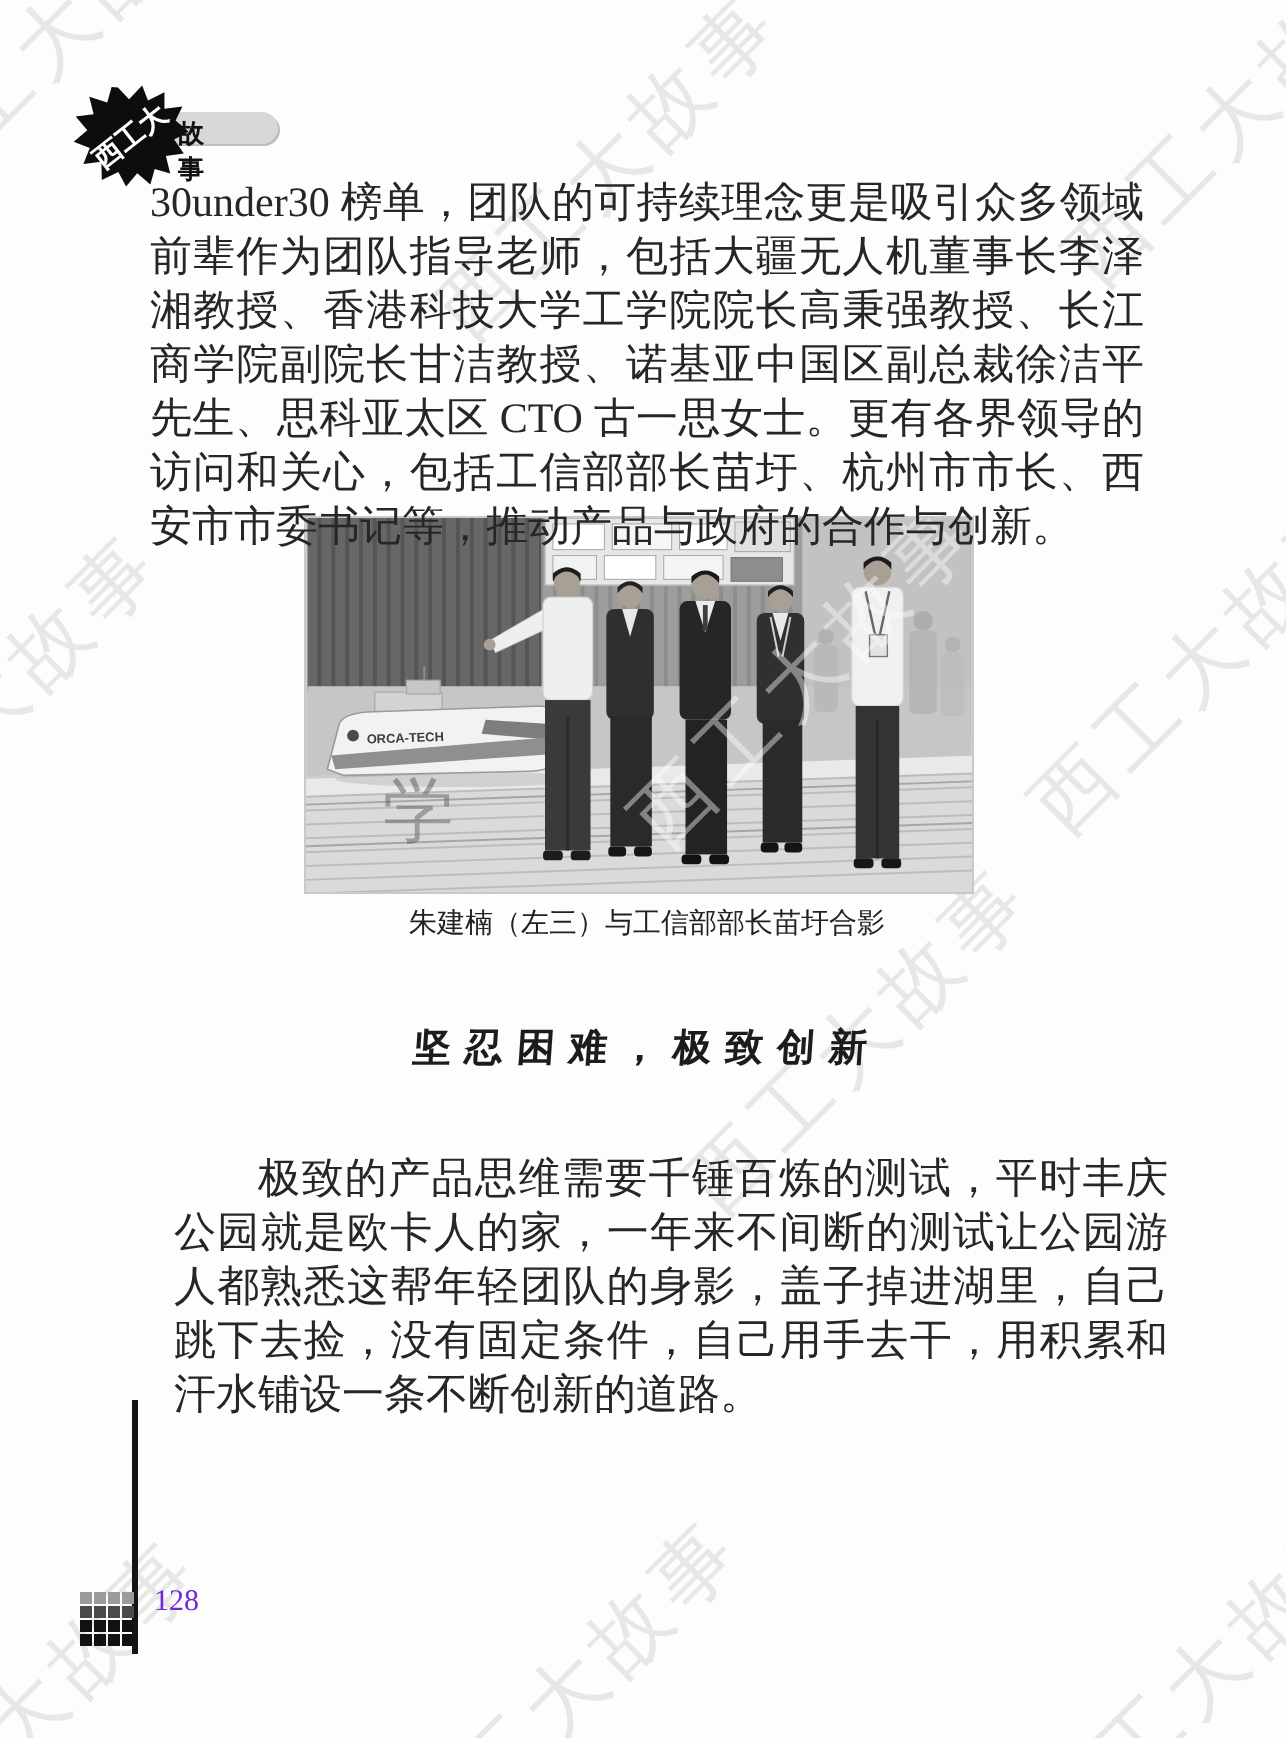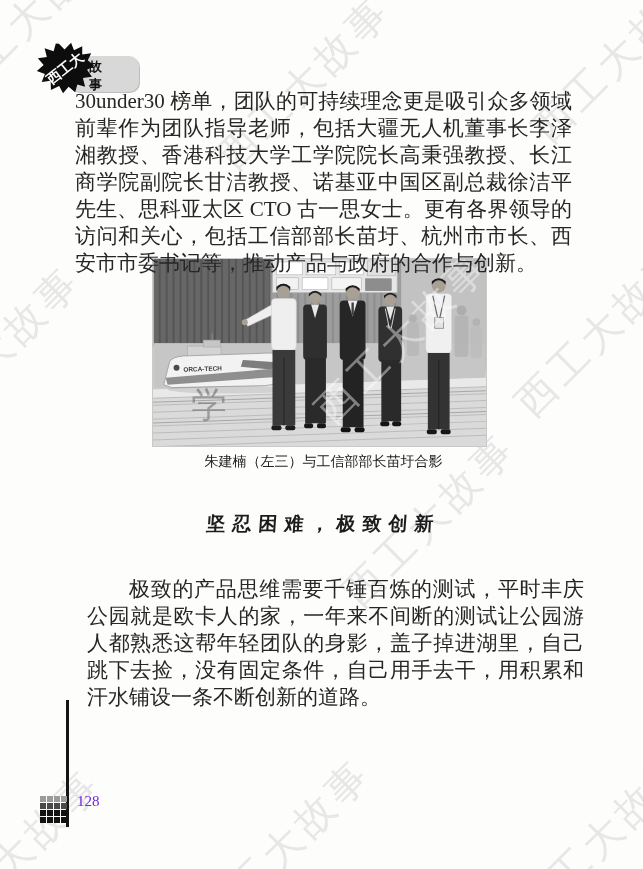--- a/index.html
+++ b/index.html
@@ -20,21 +20,21 @@
     color:#e7e7e7;
     white-space:nowrap;
     transform:rotate(-45deg);
     transform-origin:0 50%;
     user-select:none;
     z-index:0;
   }
   
   .logo{position:absolute;left:36px;top:40px;width:112px;height:58px;z-index:3;}
   .logo-pill{
-    position:absolute;left:33px;top:16px;width:70px;height:36px;
+    position:absolute;left:33px;top:16px;width:70px;height:16px;
     background:#d8d8d8;border-radius:10px;
     box-shadow:1px 1px 0 #bdbdbd;
   }
   .logo-pill span{
     position:absolute;left:20px;top:2px;
     font-family:"Liberation Sans","DejaVu Sans",sans-serif;
     font-weight:700;font-size:13px;letter-spacing:7px;color:#111;
   }
   .logo-burst{position:absolute;left:0;top:2px;width:58px;height:52px;}
   .logo-burst svg{display:block;}

